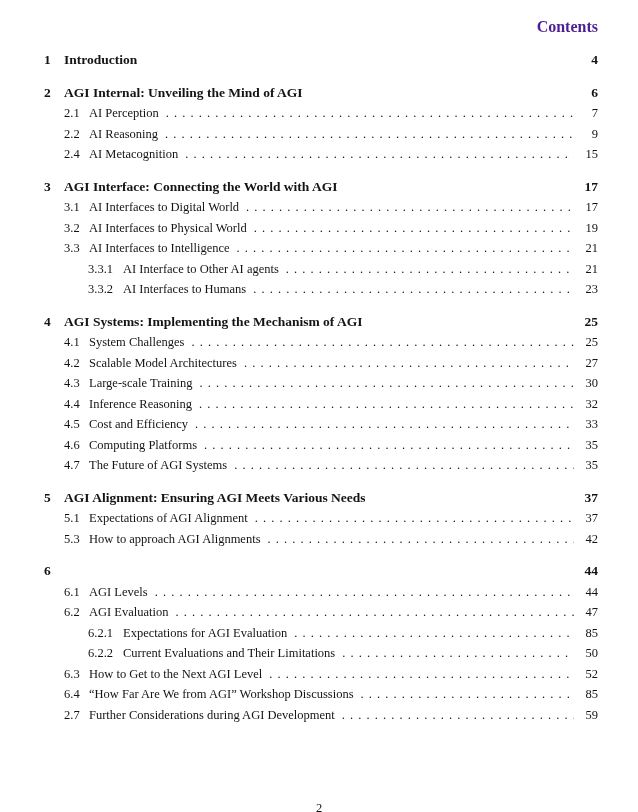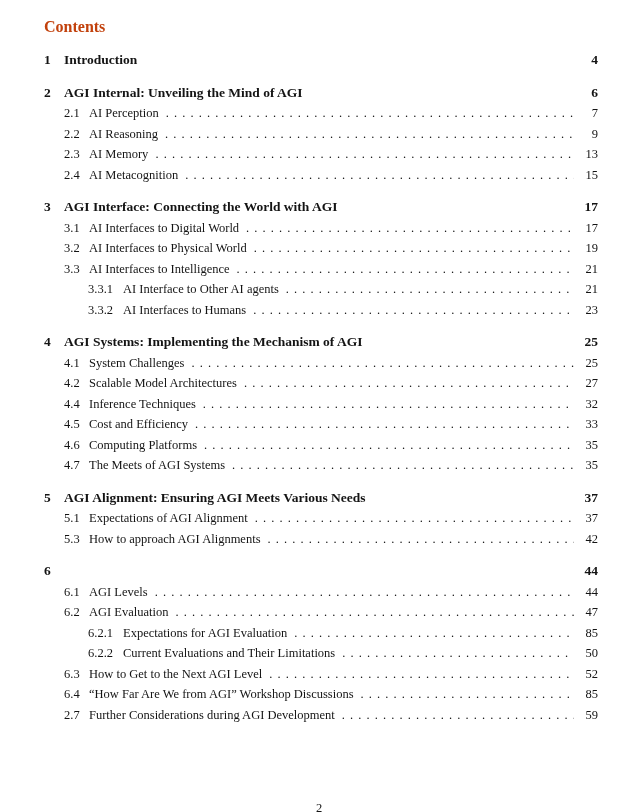--- a/index.html
+++ b/index.html
@@ -16,21 +16,22 @@
     font-family: "Liberation Serif", "DejaVu Serif", serif;
     overflow: hidden;
     box-sizing: border-box;
     padding: 16px 40px 0 44px;
   }
   .contents-heading {
     font-size: 16px;
     font-weight: bold;
     margin: 0 0 10px 0;
     line-height: 22px;
-    color: #c2410c;
+    color: #4c1d95;
+    text-align: right;
   }
   .toc-group { margin-top: 12px; }
   .row {
     display: flex;
     align-items: baseline;
     line-height: 20.5px;
     font-size: 12.5px;
     white-space: nowrap;
   }
   .row .title { white-space: nowrap; }
@@ -99,26 +100,20 @@
           <span class="dots"></span>
           <span class="pg">7</span>
         </div>
         <div class="row level2">
           <span class="num">2.2</span>
           <span class="title">AI Reasoning</span>
           <span class="dots"></span>
           <span class="pg">9</span>
         </div>
         <div class="row level2">
-          <span class="num">2.3</span>
-          <span class="title">AI Memory</span>
-          <span class="dots"></span>
-          <span class="pg">13</span>
-        </div>
-        <div class="row level2">
           <span class="num">2.4</span>
           <span class="title">AI Metacognition</span>
           <span class="dots"></span>
           <span class="pg">15</span>
         </div>
       </div>
       <div class="toc-group">
         <div class="row level1">
           <span class="num">3</span>
           <span class="title">AGI Interface: Connecting the World with AGI</span>
@@ -169,40 +164,46 @@
           <span class="dots"></span>
           <span class="pg">25</span>
         </div>
         <div class="row level2">
           <span class="num">4.2</span>
           <span class="title">Scalable Model Architectures</span>
           <span class="dots"></span>
           <span class="pg">27</span>
         </div>
         <div class="row level2">
+          <span class="num">4.3</span>
+          <span class="title">Large-scale Training</span>
+          <span class="dots"></span>
+          <span class="pg">30</span>
+        </div>
+        <div class="row level2">
           <span class="num">4.4</span>
-          <span class="title">Inference Techniques</span>
+          <span class="title">Inference Reasoning</span>
           <span class="dots"></span>
           <span class="pg">32</span>
         </div>
         <div class="row level2">
           <span class="num">4.5</span>
           <span class="title">Cost and Efficiency</span>
           <span class="dots"></span>
           <span class="pg">33</span>
         </div>
         <div class="row level2">
           <span class="num">4.6</span>
           <span class="title">Computing Platforms</span>
           <span class="dots"></span>
           <span class="pg">35</span>
         </div>
         <div class="row level2">
           <span class="num">4.7</span>
-          <span class="title">The Meets of AGI Systems</span>
+          <span class="title">The Future of AGI Systems</span>
           <span class="dots"></span>
           <span class="pg">35</span>
         </div>
       </div>
       <div class="toc-group">
         <div class="row level1">
           <span class="num">5</span>
           <span class="title">AGI Alignment: Ensuring AGI Meets Various Needs</span>
           <span class="fill"></span>
           <span class="pg">37</span>

